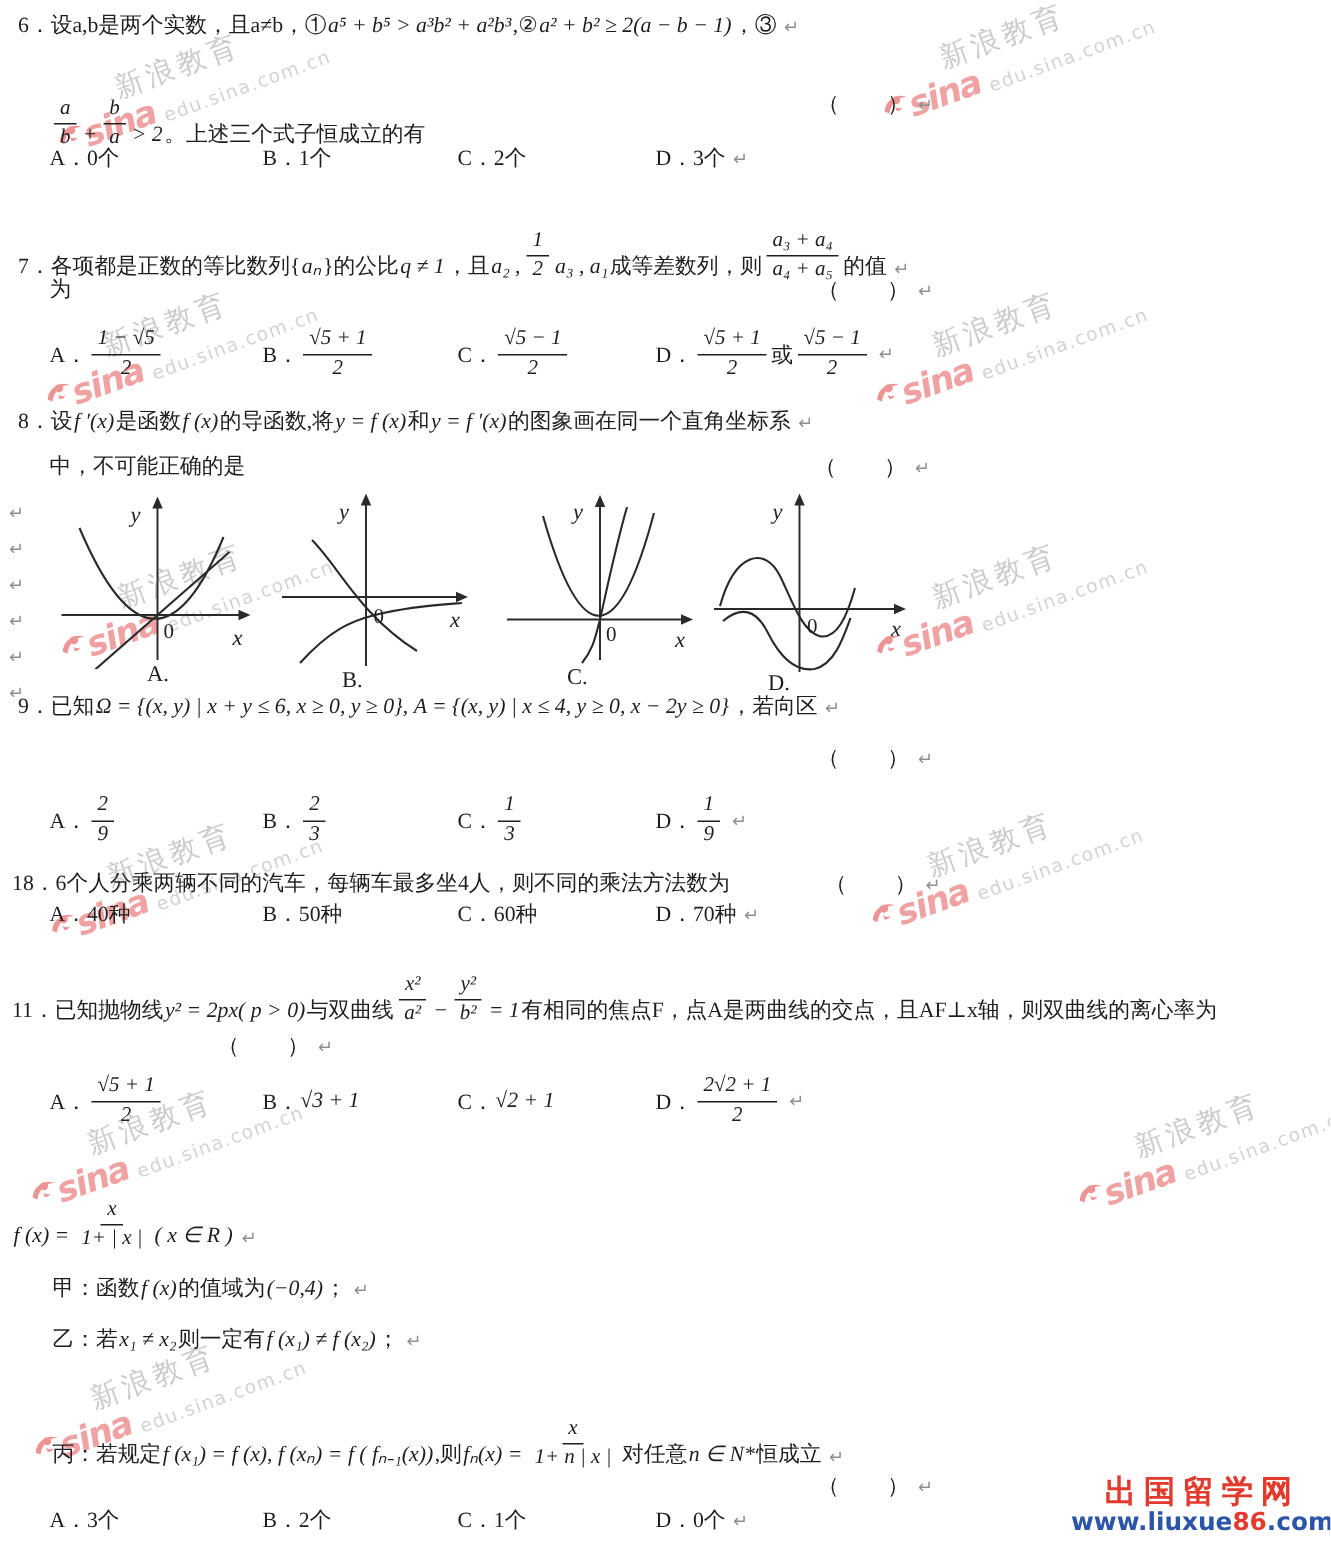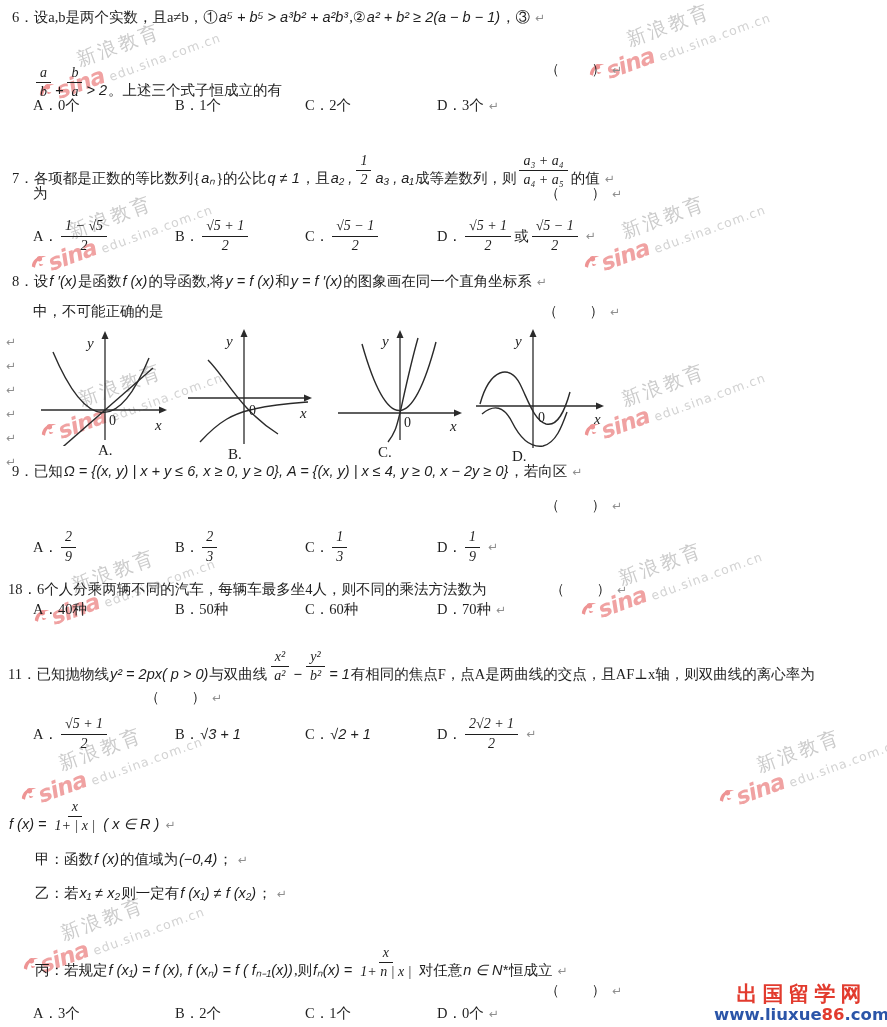--- a/index.html
+++ b/index.html
@@ -1,20 +1,20 @@
 <!DOCTYPE html>
 <html><head>
 <meta charset="utf-8">
 <style>
   html,body{margin:0;padding:0;background:#fff;}
   #page{position:relative;width:887px;height:1027px;background:#ffffff;overflow:hidden;
         font-family:"Liberation Serif","DejaVu Serif",serif;color:#1e1e1e;font-size:14.5px;}
   .line{position:absolute;display:flex;align-items:flex-end;white-space:pre;line-height:1.3;z-index:2;}
   .t{font-family:"Liberation Serif","DejaVu Serif",serif;}
-  .m{font-family:Liberation Sans, sans-serif;font-style:italic;padding:0 1px;}
+  .m{font-family:Liberation Serif, serif;font-style:italic;padding:0 1px;}
   .frac{display:inline-flex;flex-direction:column;align-items:center;font-style:italic;
         margin:0 3px;line-height:1.15;font-size:14px;font-family:"Liberation Serif","DejaVu Serif",serif;}
   .frac .fn{padding:0 4px 1px 4px;border-bottom:1px solid #1e1e1e;}
   .frac .fd{padding:1px 4px 0 4px;}
   .pil{color:#8f8f8f;font-size:12px;margin-left:5px;font-family:"DejaVu Sans",sans-serif;font-style:normal;}
   .pline{position:absolute;display:flex;align-items:center;z-index:2;letter-spacing:1px;}
   .optrow{position:absolute;left:33px;display:flex;align-items:center;z-index:2;}
   .optrow .oc{display:flex;align-items:center;white-space:pre;}
   .optrow .oc:nth-child(1){width:142px;}
   .optrow .oc:nth-child(2){width:130px;}

